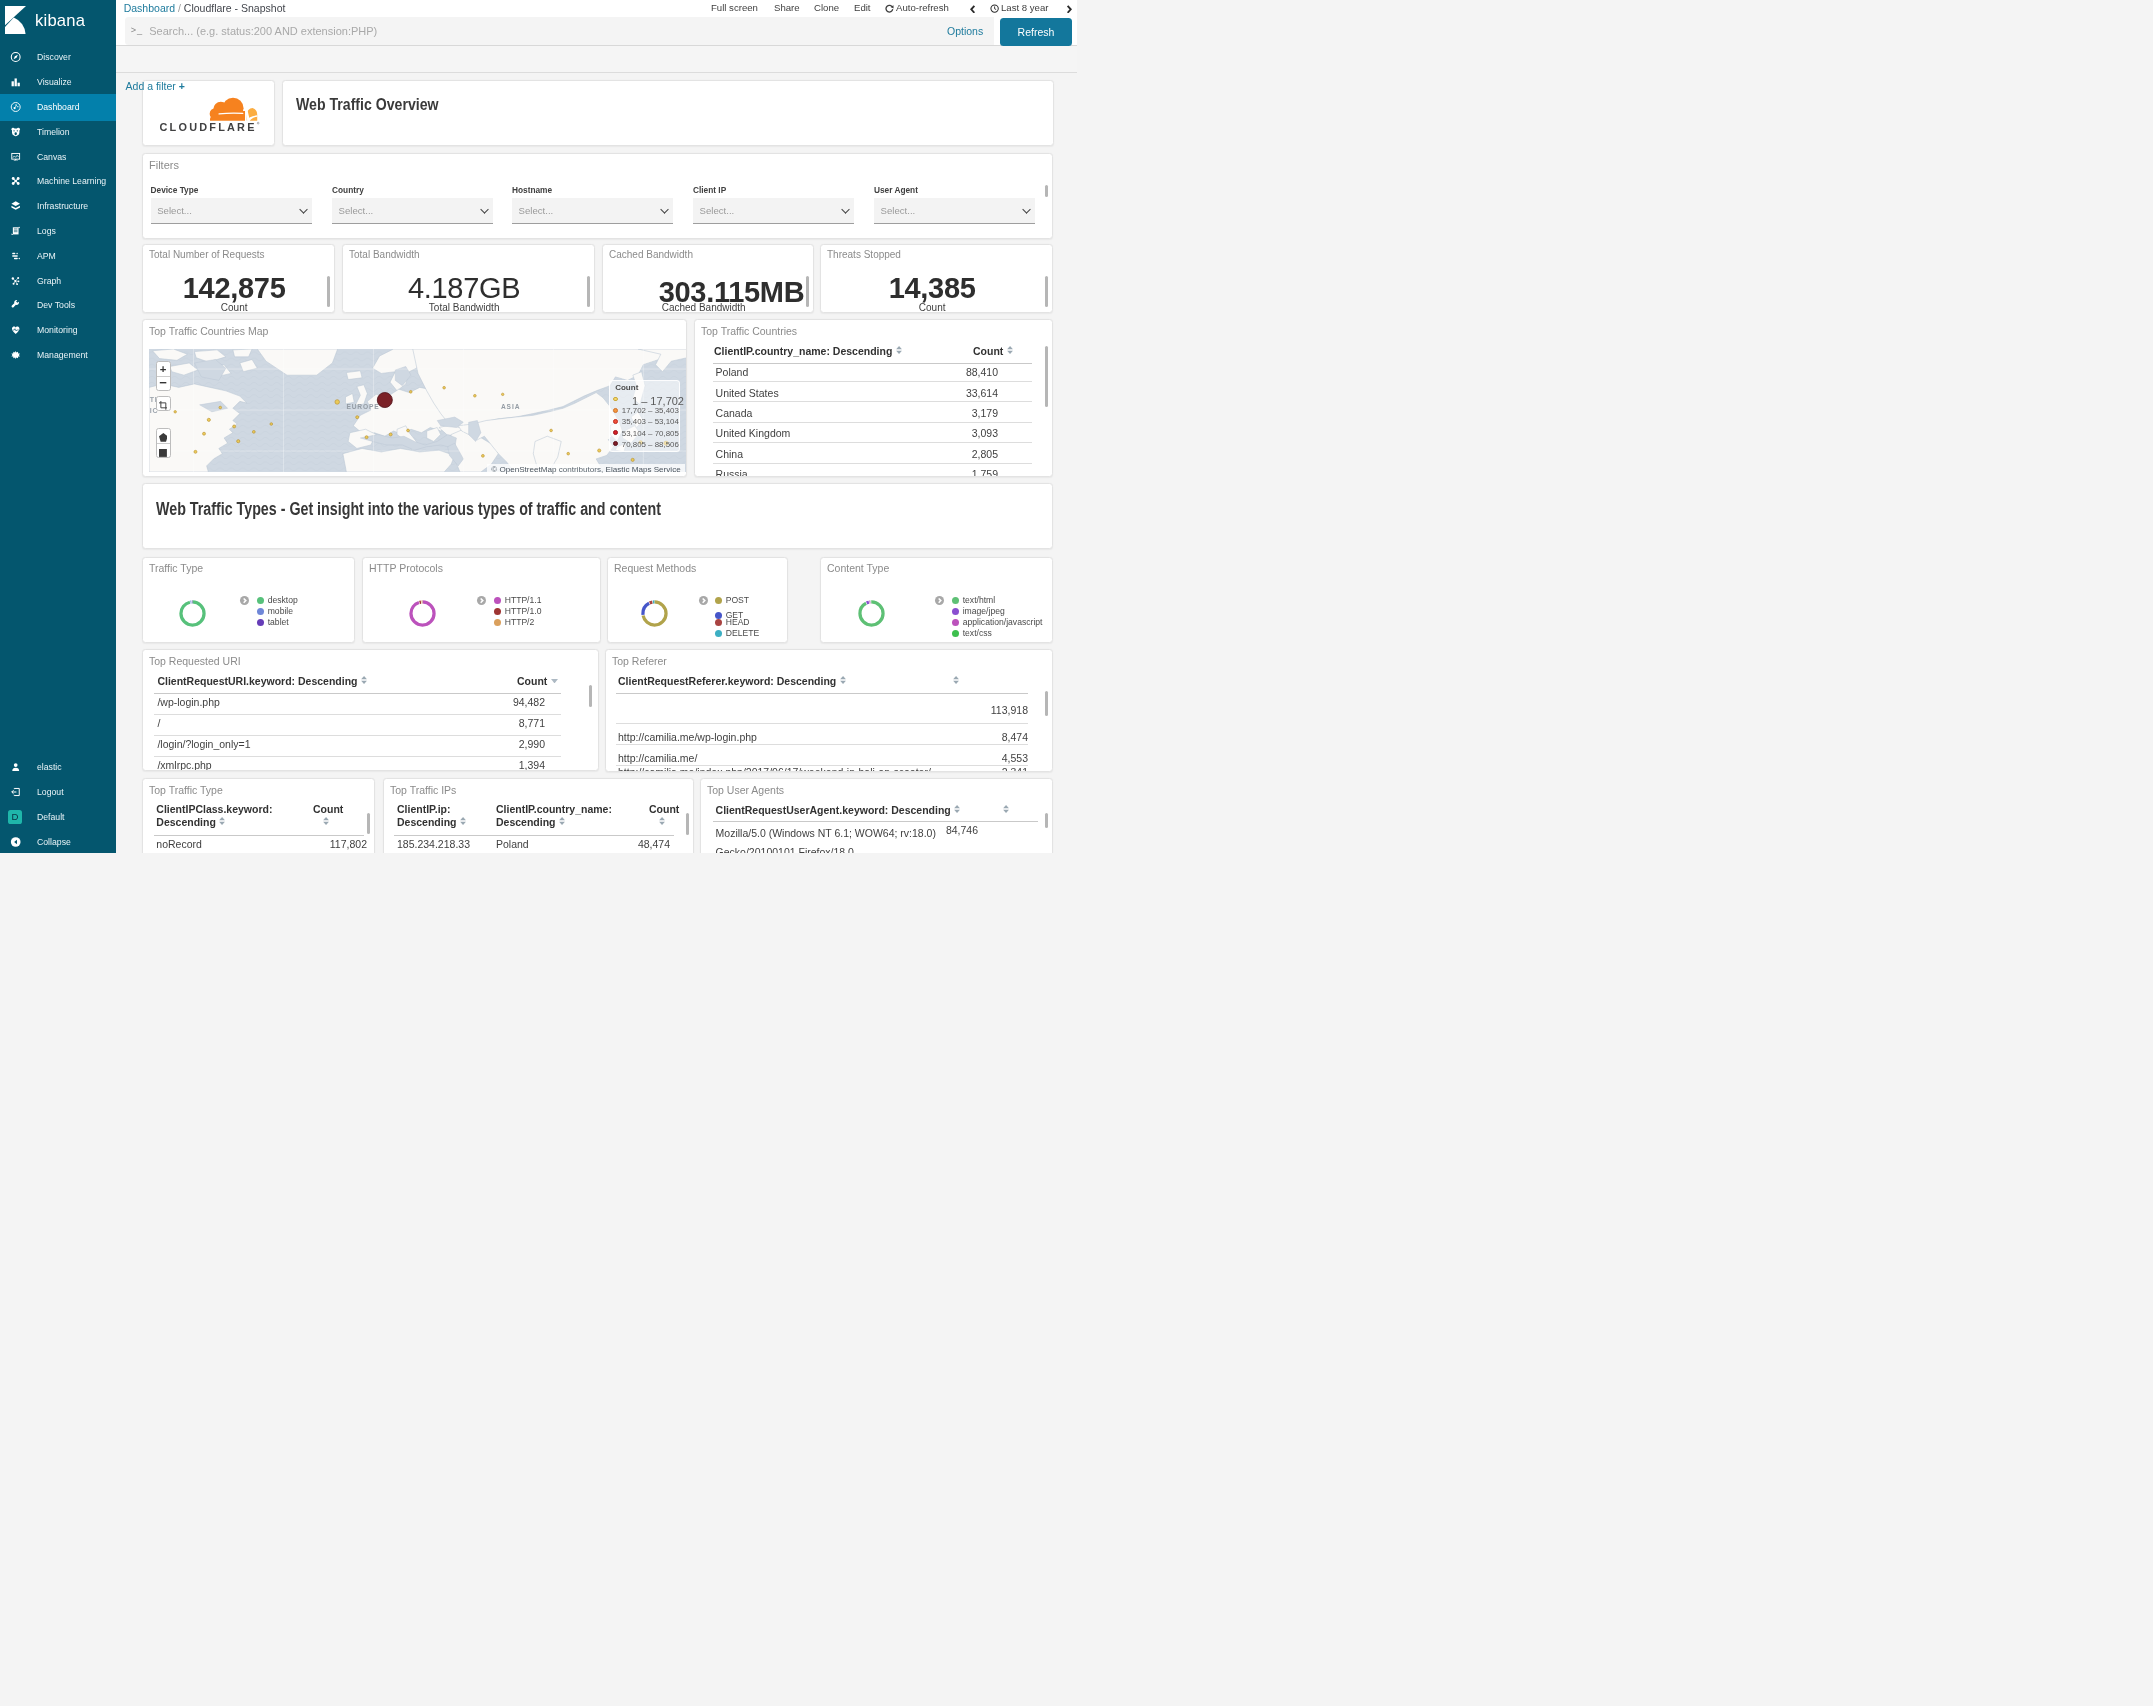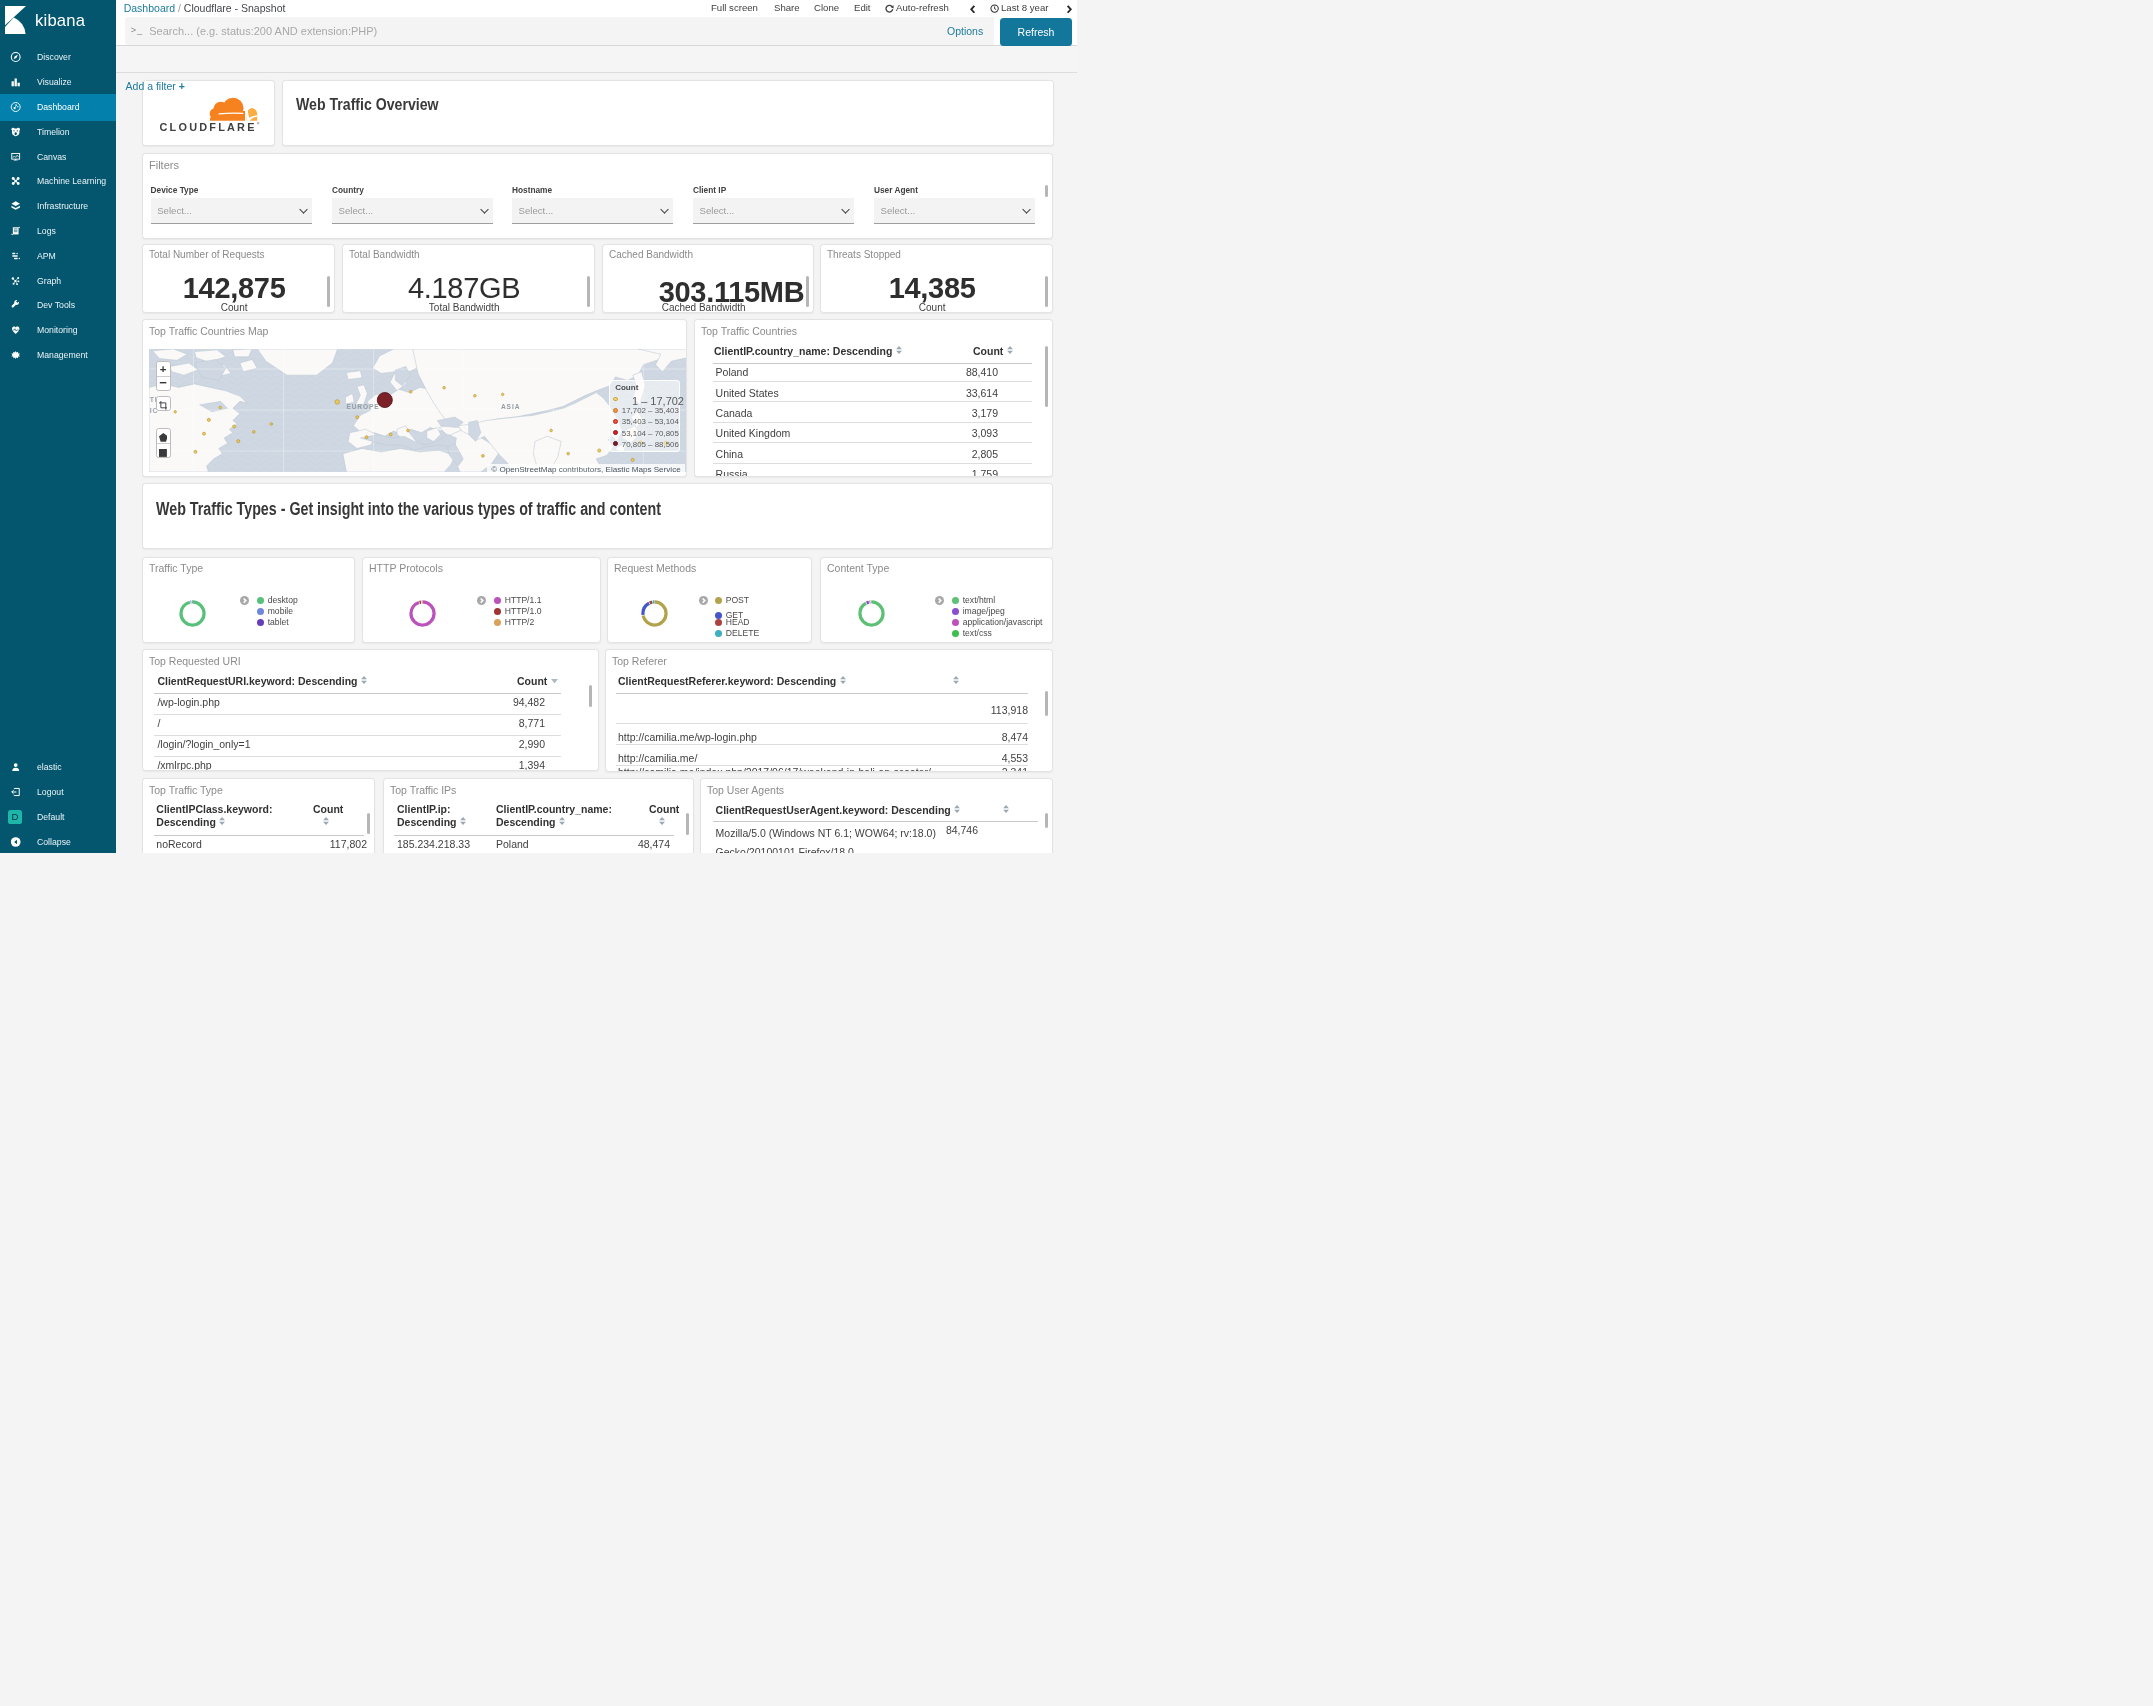--- a/index.html
+++ b/index.html
@@ -455,21 +455,21 @@
       </svg>
       <div class="abs" style="left:114px;top:38px;width:9.2px;height:9.2px;border-radius:50%;background:#a8a8a8">
         <svg width="9.2" height="9.2" viewBox="0 0 12 12" style="display:block">
           <path d="M4.8 3.2 L7.6 6 L4.8 8.8" stroke="#fff" stroke-width="2" fill="none"></path>
         </svg>
       </div>
       <div class="leg" style="left:131px;top:37px"><span class="dot" style="background:#bc52bc"></span>HTTP/1.1</div>
       <div class="leg" style="left:131px;top:48px"><span class="dot" style="background:#9e3533"></span>HTTP/1.0</div>
       <div class="leg" style="left:131px;top:59px"><span class="dot" style="background:#daa05d"></span>HTTP/2</div>
     </div>
-<div class="p" style="left:607px;top:557px;width:205px;height:86px">
+<div class="p" style="left:607px;top:557px;width:181px;height:86px">
       <div class="pt" style="left:6px;top:4.4px">Request Methods</div>
       <svg class="abs" style="left:29px;top:38px" width="35" height="35" viewBox="0 0 40 40">
         <circle cx="20" cy="20" r="13.2" fill="none" stroke="#b1a34b" stroke-width="3.7" stroke-dasharray="59.4301 23.508" stroke-dashoffset="-0" transform="rotate(-90 20 20)"></circle>
         <circle cx="20" cy="20" r="13.2" fill="none" stroke="#4656c9" stroke-width="3.7" stroke-dasharray="15.8876 67.0504" stroke-dashoffset="-60.1301" transform="rotate(-90 20 20)"></circle>
         <circle cx="20" cy="20" r="13.2" fill="none" stroke="#a94442" stroke-width="3.7" stroke-dasharray="3.19809 79.74" stroke-dashoffset="-76.7177" transform="rotate(-90 20 20)"></circle>
         <circle cx="20" cy="20" r="13.2" fill="none" stroke="#3cafc3" stroke-width="3.7" stroke-dasharray="1.62227 81.3158" stroke-dashoffset="-80.6158" transform="rotate(-90 20 20)"></circle>
       </svg>
       <div class="abs" style="left:91px;top:38px;width:9.2px;height:9.2px;border-radius:50%;background:#a8a8a8">
         <svg width="9.2" height="9.2" viewBox="0 0 12 12" style="display:block">
           <path d="M4.8 3.2 L7.6 6 L4.8 8.8" stroke="#fff" stroke-width="2" fill="none"></path>

